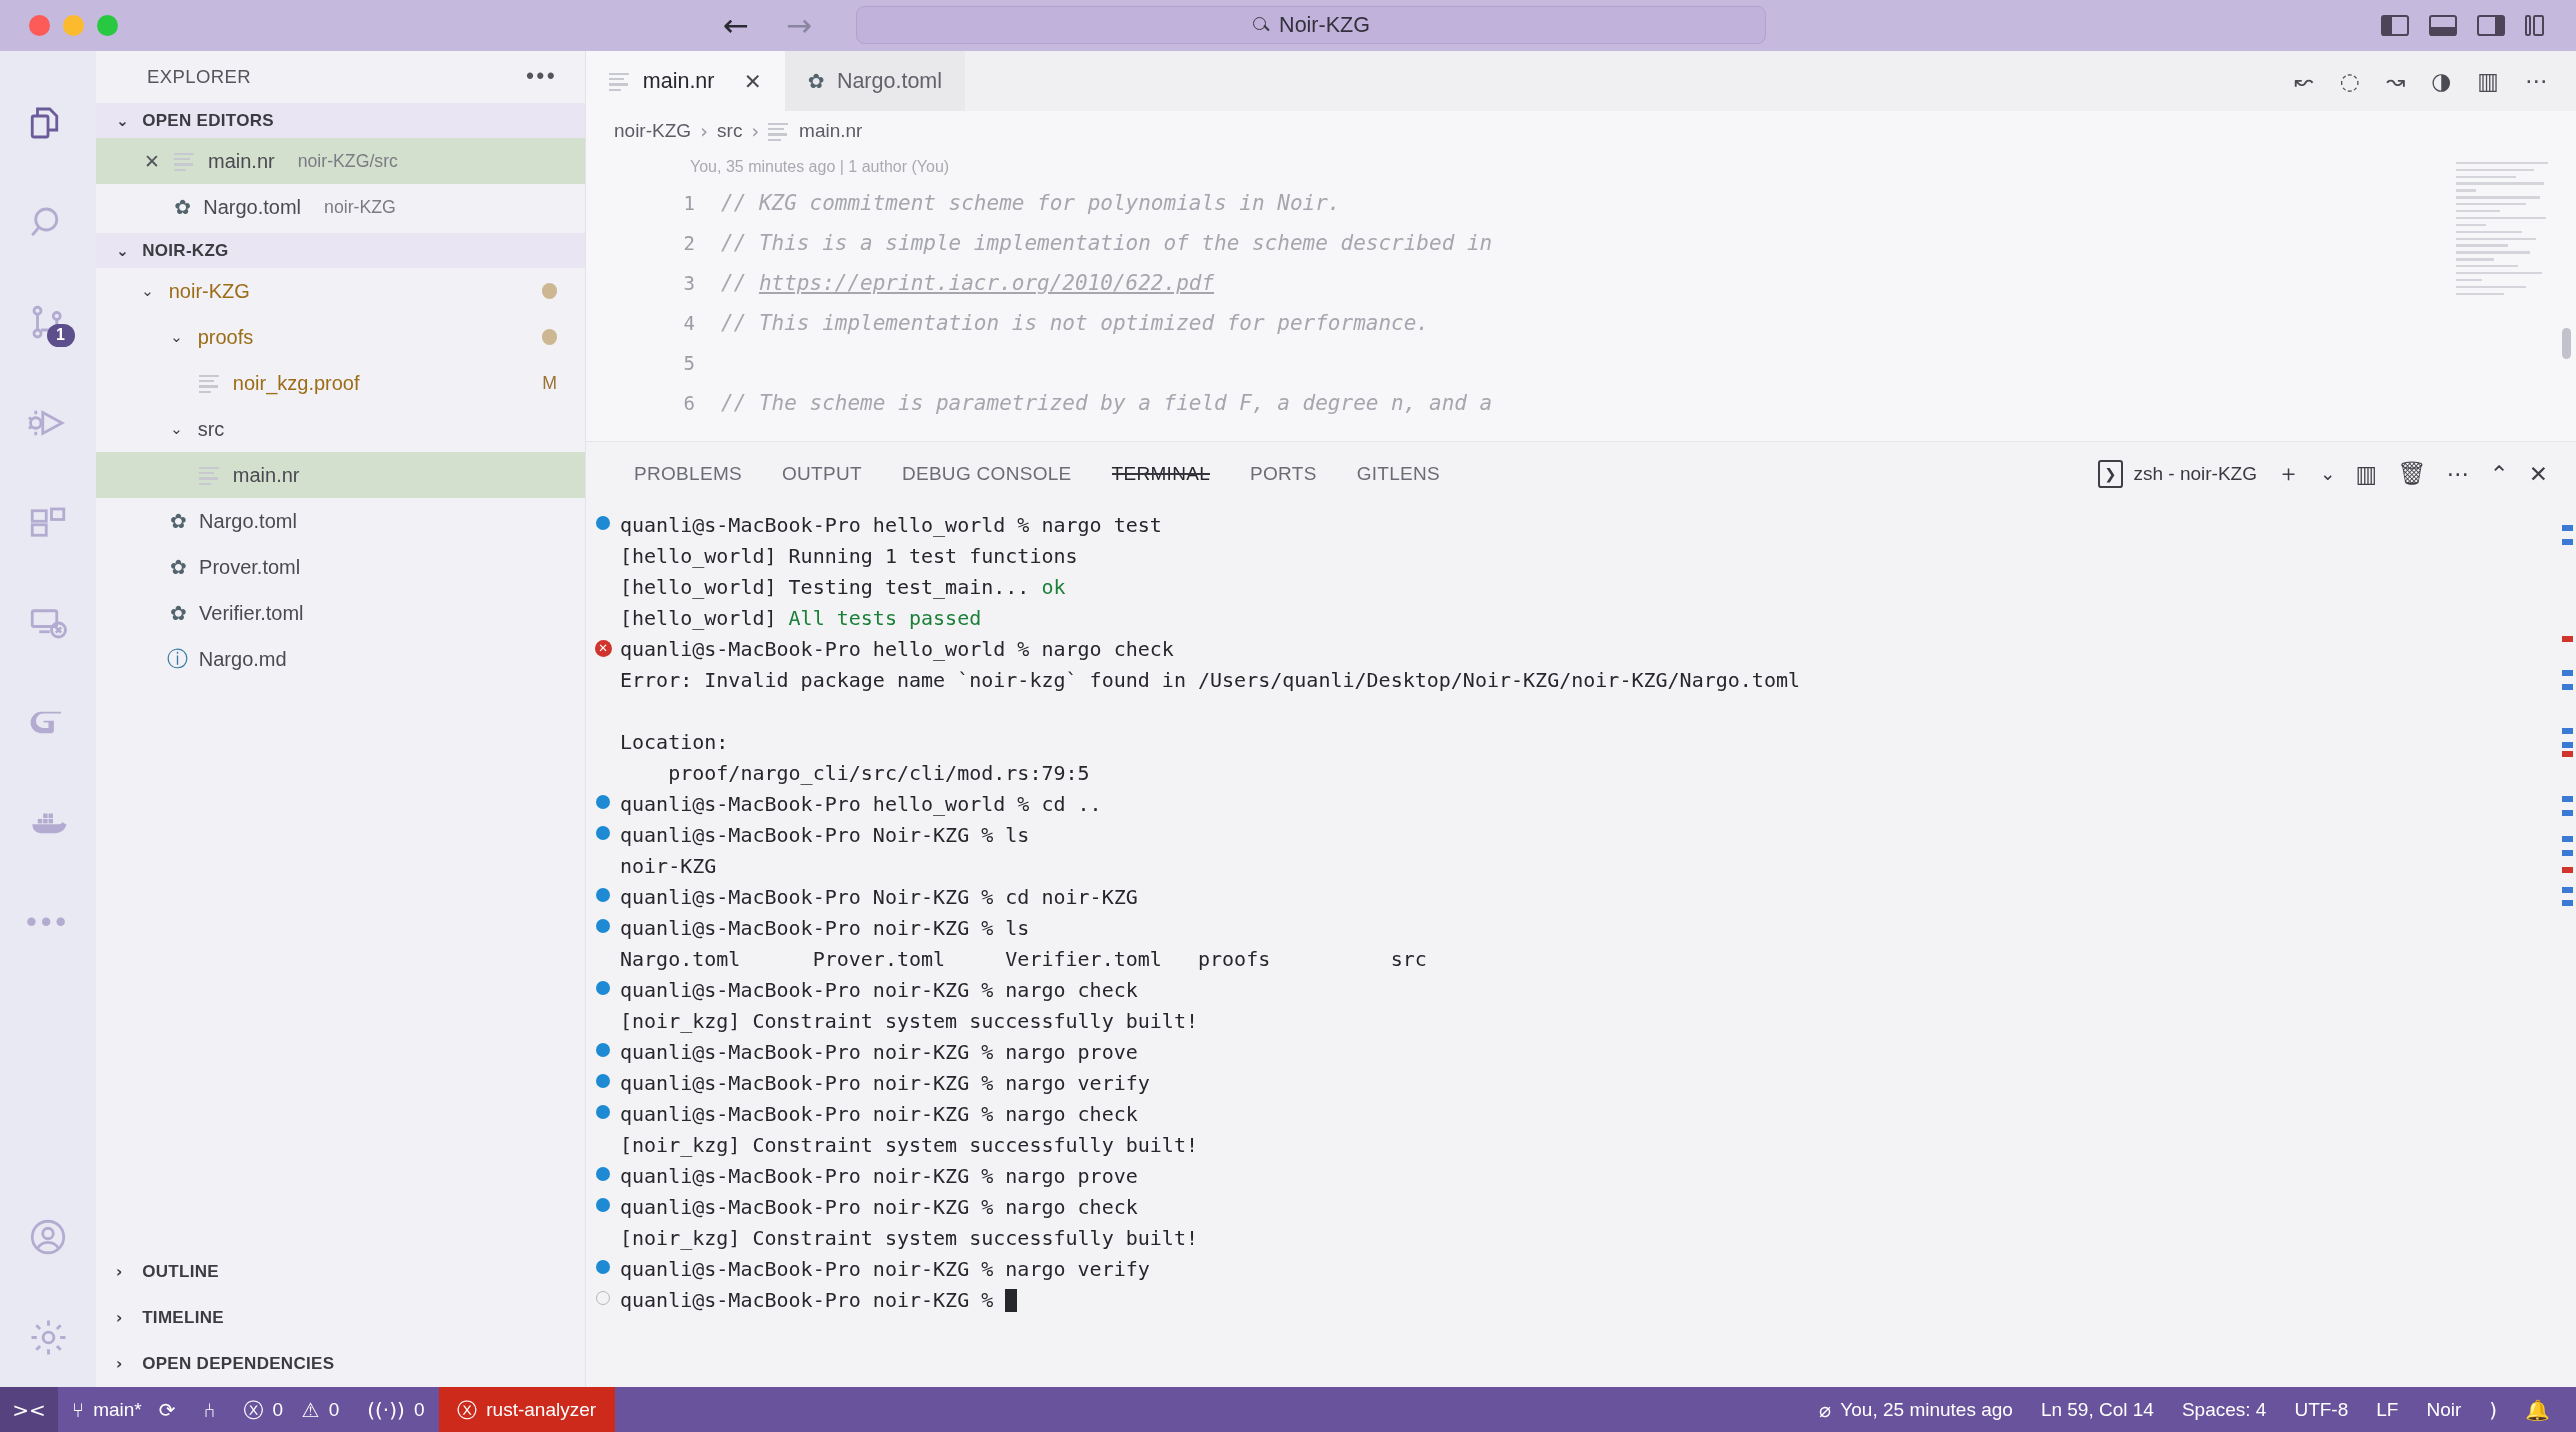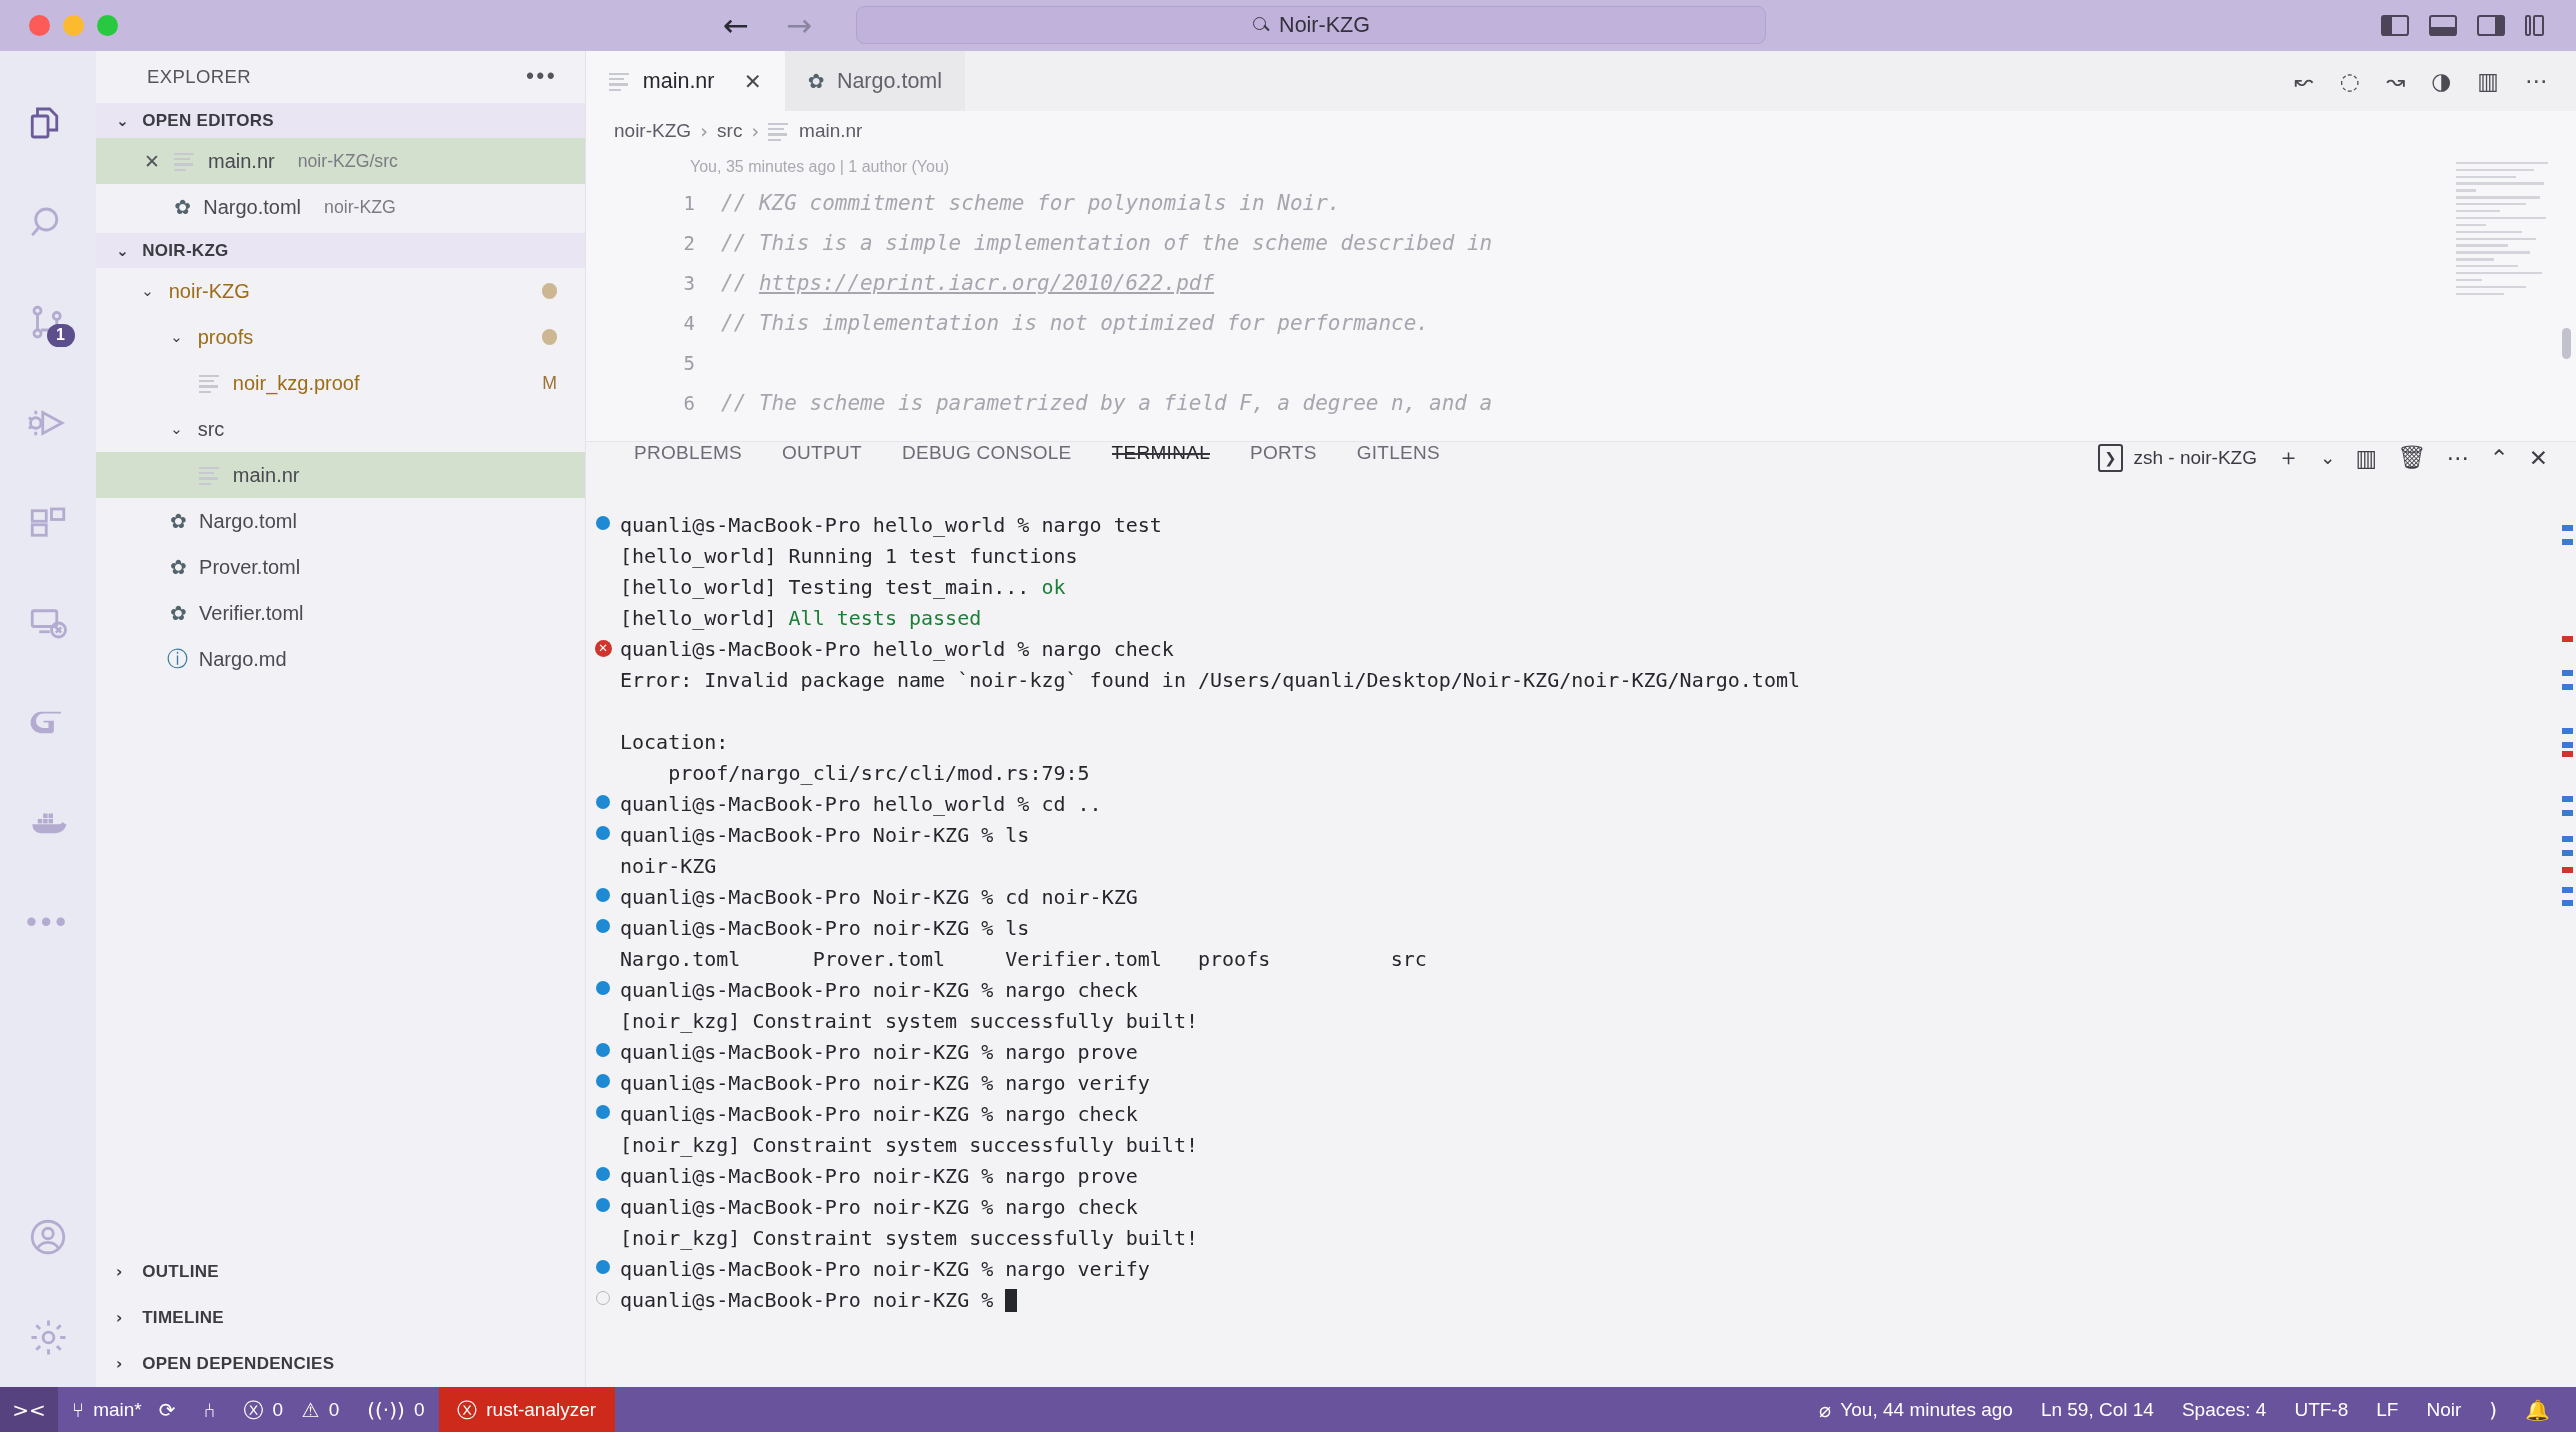--- a/index.html
+++ b/index.html
@@ -164,21 +164,21 @@
   .codeline { display: flex; height: 40px; align-items: center; font-family: "DejaVu Sans Mono", monospace; font-size: 21px; }
   .lnum { width: 135px; text-align: right; padding-right: 26px; color: #9c9ca6; font-size: 19px; }
   .ctext { color: #a6a6ae; font-style: italic; white-space: pre; }
 
   .minimap { position: absolute; right: 20px; top: 10.8px; width: 100px; height: 177px; opacity: .55; }
   .mm-line { height: 2.3px; background: #b9b9c4; margin-bottom: 4.6px; }
   .editor-scroll { position: absolute; right: 4.6px; top: 177px; width: 9.2px; height: 31px; background: #c2c2cc; border-radius: 4.6px; }
 
   
   .panel { flex: 0 0 946px; display: flex; flex-direction: column; background: #f3f3f5; border-top: 0.8px solid #e4e4e9; min-height: 0; }
-  .panelhead { height: 63px; flex: 0 0 63px; display: flex; align-items: flex-start; padding-left: 28px; }
+  .panelhead { height: 63px; flex: 0 0 63px; display: flex; align-items: center; padding-left: 28px; }
   .ptab {
     display: flex; align-items: center; padding: 0 20px;
     font-size: 19px; color: #6c6c76; letter-spacing: 0.3px; cursor: pointer; position: relative;
   }
   .ptab.active { color: #26262d; }
   .ptab.active::after { content: ""; position: absolute; left: 20px; right: 20px; bottom: 9.2px; height: 2.3px; background: #35353d; }
   .panelactions { margin-left: auto; display: flex; align-items: center; gap: 20px; padding-right: 28px; color: #3f3f48; }
   .termname { font-size: 19px; color: #3a3a43; display: flex; align-items: center; gap: 10.8px; }
   .term-chip { width: 24.6px; height: 28px; border: 2px solid #3f3f48; border-radius: 3.1px; display: flex; align-items: center; justify-content: center; font-size: 14.6px; }
   .pa { font-size: 23px; cursor: pointer; font-family: "DejaVu Sans", sans-serif; }
@@ -652,21 +652,21 @@
     </div>
     <div class="sitem err">
       <span class="sicon">ⓧ</span>
       <span>rust-analyzer</span>
     </div>
 
     <div class="spacer"></div>
 
     <div class="sitem">
       <span class="sicon">⌀</span>
-      <span>You, 44 minutes ago</span>
+      <span>You, 25 minutes ago</span>
     </div>
     <div class="sitem">
       <span>Ln 59, Col 14</span>
     </div>
     <div class="sitem">
       <span>Spaces: 4</span>
     </div>
     <div class="sitem">
       <span>UTF-8</span>
     </div>

